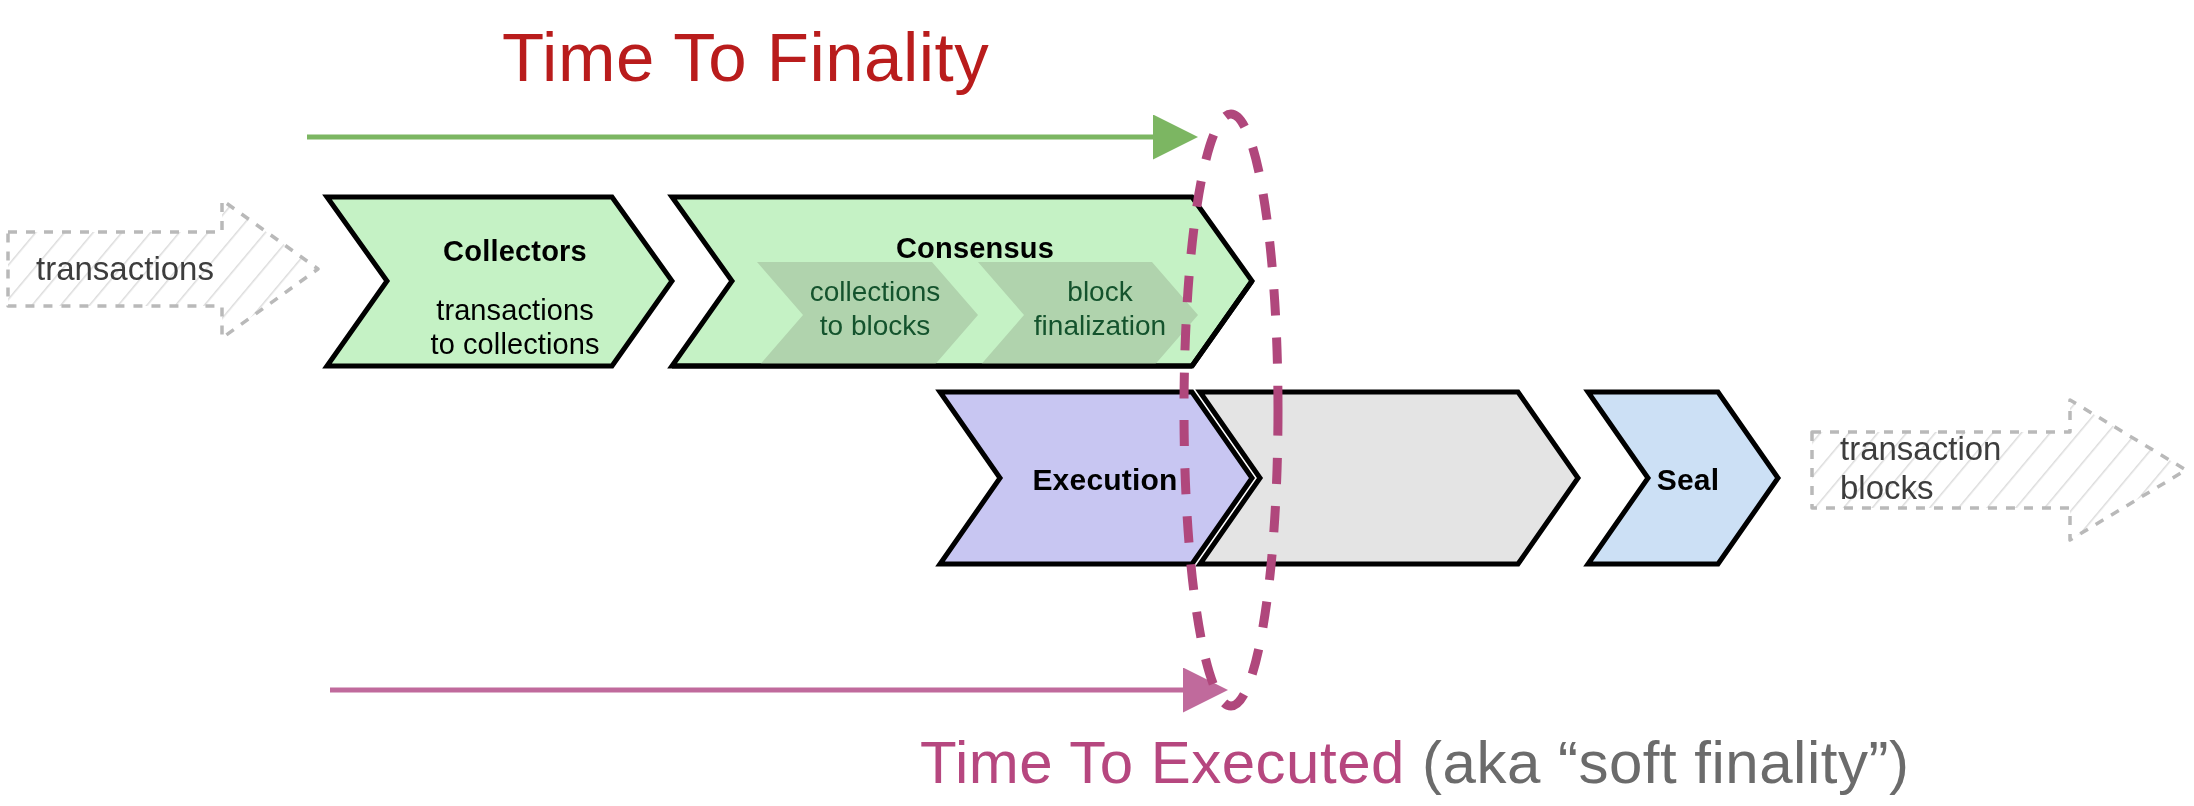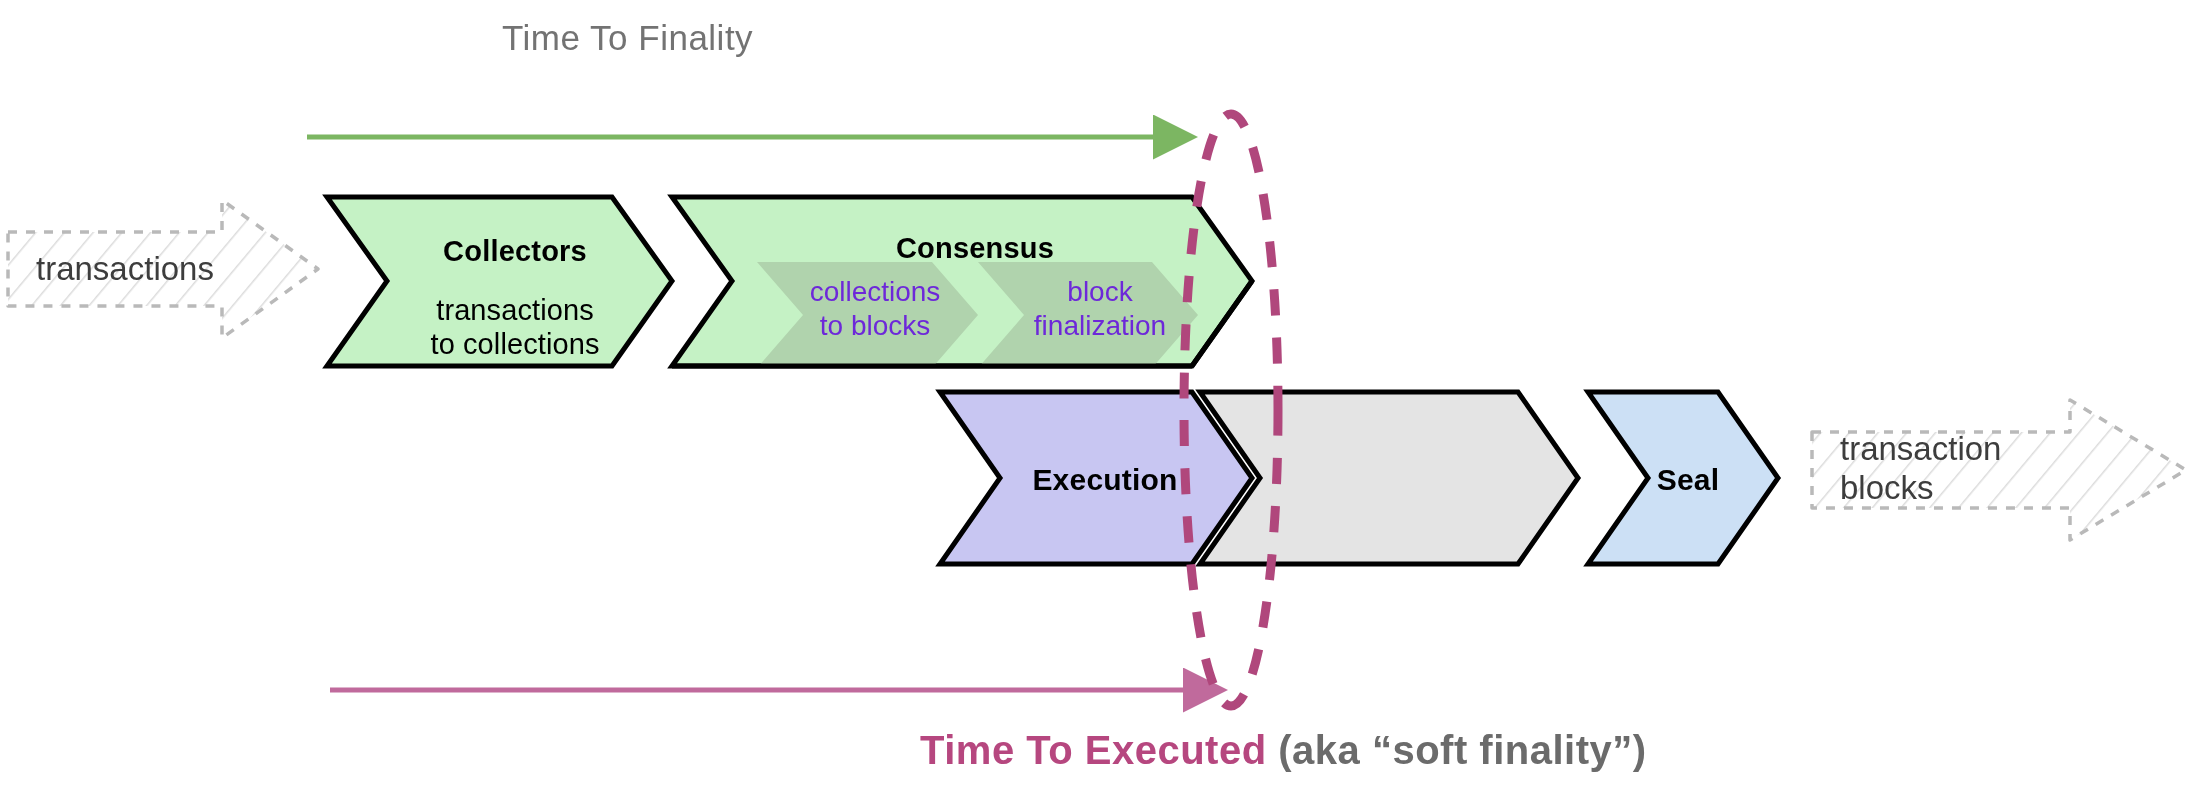--- a/index.html
+++ b/index.html
@@ -7,40 +7,40 @@
        font-family:"Liberation Sans","DejaVu Sans",sans-serif;}
   #stage{position:relative;width:2194px;height:806px;background:#fff;}
 
   
   .abs{position:absolute;}
   svg.layer{position:absolute;left:0;top:0;width:2194px;height:806px;overflow:visible;}
 
   
   .title-finality{
     left:502px; top:18px;
-    font-size:35px; font-weight:400; letter-spacing:.5px;
-    color:#737373; white-space:nowrap;
+    font-size:69px; font-weight:400; letter-spacing:.5px;
+    color:#b91c1c; white-space:nowrap;
   }
   .caption-bottom{
     left:920px; top:728px;
-    font-size:40px; font-weight:700; letter-spacing:.5px;
+    font-size:60px; font-weight:400; letter-spacing:.5px;
     white-space:nowrap;
   }
   .caption-bottom .pink{color:#b6477f;}
   .caption-bottom .gray{color:#6b6b6b;}
 
   
   .chev-text{
     position:absolute; text-align:center; color:#000;
     line-height:1.18; pointer-events:none; white-space:pre-line;
   }
   .chev-title{font-size:29px;font-weight:bold;letter-spacing:.2px;}
   .chev-sub{font-size:29px;font-weight:400;letter-spacing:.1px;}
   .chev-bold-only{font-size:30px;font-weight:bold;letter-spacing:.2px;}
-  .sub-chev-text{font-size:28px;font-weight:400;color:#6d28d9;text-align:center;line-height:1.2;white-space:pre-line;}
+  .sub-chev-text{font-size:28px;font-weight:400;color:#14532d;text-align:center;line-height:1.2;white-space:pre-line;}
 
   
   .io-label{
     position:absolute; color:#3d3d3d; font-size:33px; font-weight:400;
     line-height:1.18; white-space:pre-line; pointer-events:none;
   }
 </style>
 </head>
 <body>
 

